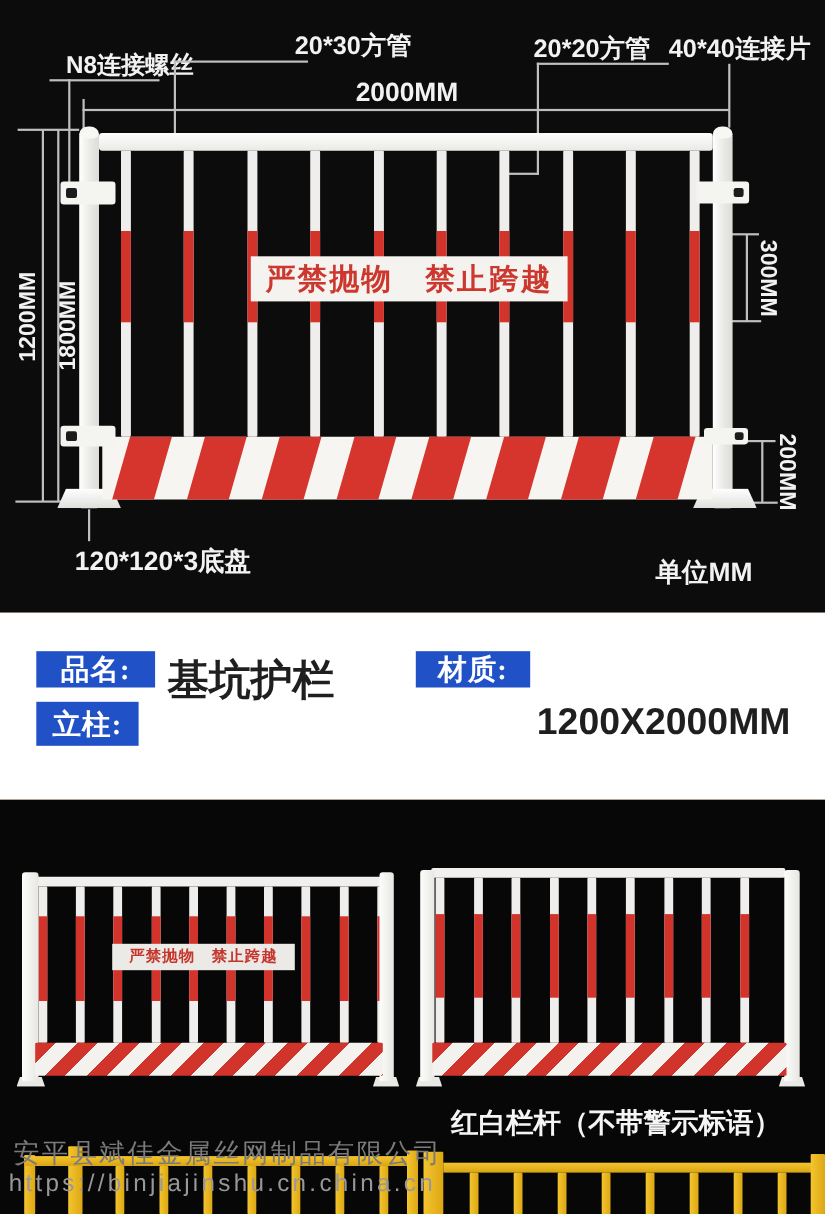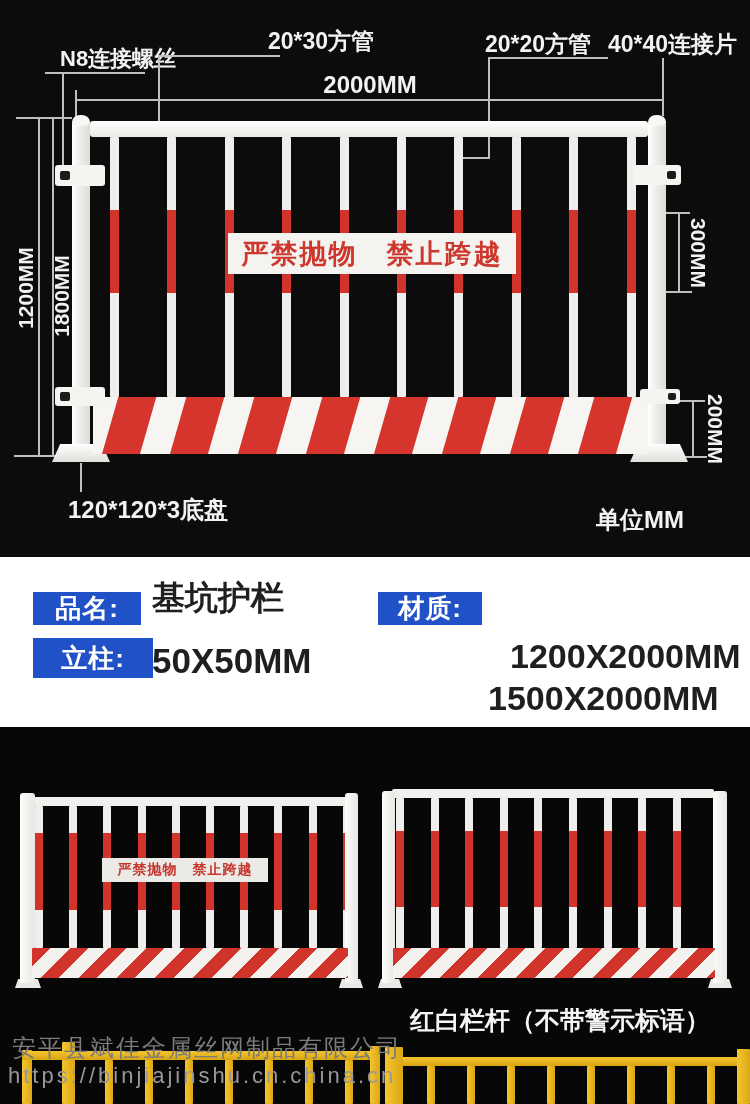--- a/index.html
+++ b/index.html
@@ -22,21 +22,21 @@
   .bracket{background:#f4f4f1;border-radius:3px;z-index:3;}
   .slot{position:absolute;background:#1c1c1c;border-radius:2px;}
   .baseplate{background:linear-gradient(#ffffff,#dfdfdb);clip-path:polygon(14% 0,86% 0,100% 100%,0 100%);z-index:2;}
   #board{background:#f6f5f2;overflow:hidden;z-index:3;border-radius:2px;}
   .stripe{position:absolute;top:-6px;width:38px;height:70px;background:#d5352c;transform:skewX(-16deg);}
   #signMain{background:#f5f3ef;z-index:4;display:flex;align-items:center;justify-content:center;
             color:#cc372e;font-weight:bold;font-size:27px;letter-spacing:2px;}
   
   #specs{left:0;top:557px;width:750px;height:170px;background:#ffffff;}
   .bluebox{background:#2151c7;color:#fff;font-weight:bold;display:flex;align-items:center;justify-content:center;
-           font-size:26px;letter-spacing:1px;}
+           font-size:26px;letter-spacing:1px;font-family:Liberation Serif, serif;}
   .specval{color:#1f1f1f;font-weight:bold;white-space:nowrap;}
   
   #photos{left:0;top:727px;width:750px;height:377px;background:#070707;}
   .photo{position:absolute;z-index:1;}
   .p-post{position:absolute;background:linear-gradient(90deg,#fdfdfb,#e6e6e2);border-radius:3px 3px 1px 1px;z-index:3;}
   .p-rail{position:absolute;background:#f1f0ee;border-radius:2px;z-index:2;}
   .p-base{position:absolute;background:#e9e9e5;clip-path:polygon(12% 0,88% 0,100% 100%,0 100%);z-index:2;}
   .p-board{position:absolute;z-index:3;border-radius:1px;
            background:repeating-linear-gradient(135deg,#d0342b 0 13px,#f4f2ee 13px 27px);}
   .p-sign{position:absolute;background:#eceae6;z-index:4;display:flex;align-items:center;justify-content:center;
@@ -146,26 +146,24 @@
     <div class="abs bracket" style="left:640px;top:389px;width:40px;height:15px">
         <div class="slot" style="left:28px;top:4px;width:8px;height:7px"></div>
       </div>
 
     <div class="abs baseplate" style="left:52px;top:444px;width:58px;height:18px"></div>
     <div class="abs baseplate" style="left:630px;top:444px;width:58px;height:18px"></div>
   </div>
 
   <div id="specs" class="abs">
     <div class="abs bluebox" style="left:33px;top:35px;width:108px;height:33px">品名:</div>
-    <div class="abs specval" style="left:152px;top:19px;font-size:33px">基坑护栏</div>
+    <div class="abs specval" style="left:152px;top:36px;font-size:38px">基坑护栏</div>
     <div class="abs bluebox" style="left:378px;top:35px;width:104px;height:33px">材质:</div>
-    <div class="abs bluebox" style="left:33px;top:81px;width:120px;height:40px">立柱:</div>
-    <div class="abs specval" style="left:152px;top:84px;font-size:35px">50X50MM</div>
-    <div class="abs specval" style="left:510px;top:80px;font-size:34px">1200X2000MM</div>
-    <div class="abs specval" style="left:488px;top:122px;font-size:34px">1500X2000MM</div>
+    <div class="abs bluebox" style="left:33px;top:81px;width:93px;height:40px">立柱:</div>
+    <div class="abs specval" style="left:488px;top:80px;font-size:34px">1200X2000MM</div>
   </div>
 
   <div id="photos" class="abs">
 
     <div id="pkL" class="photo" style="left:15px;top:60px;width:350px;height:205px">
       <div class="p-post" style="left:5px;top:6px;width:15px;height:190px"></div>
       <div class="p-post" style="left:330px;top:6px;width:13px;height:190px"></div>
       <div class="p-rail" style="left:16px;top:10px;width:318px;height:9px"></div>
       <div class="p-sign" style="left:87px;top:71px;width:166px;height:24px">严禁抛物　禁止跨越</div>
       <div class="p-board" style="left:17px;top:161px;width:316px;height:30px"></div>

